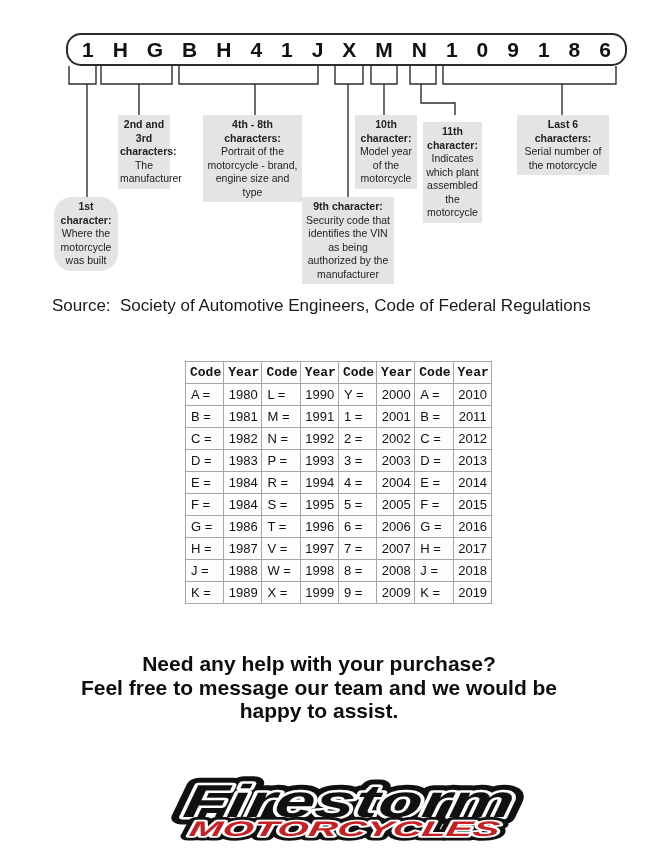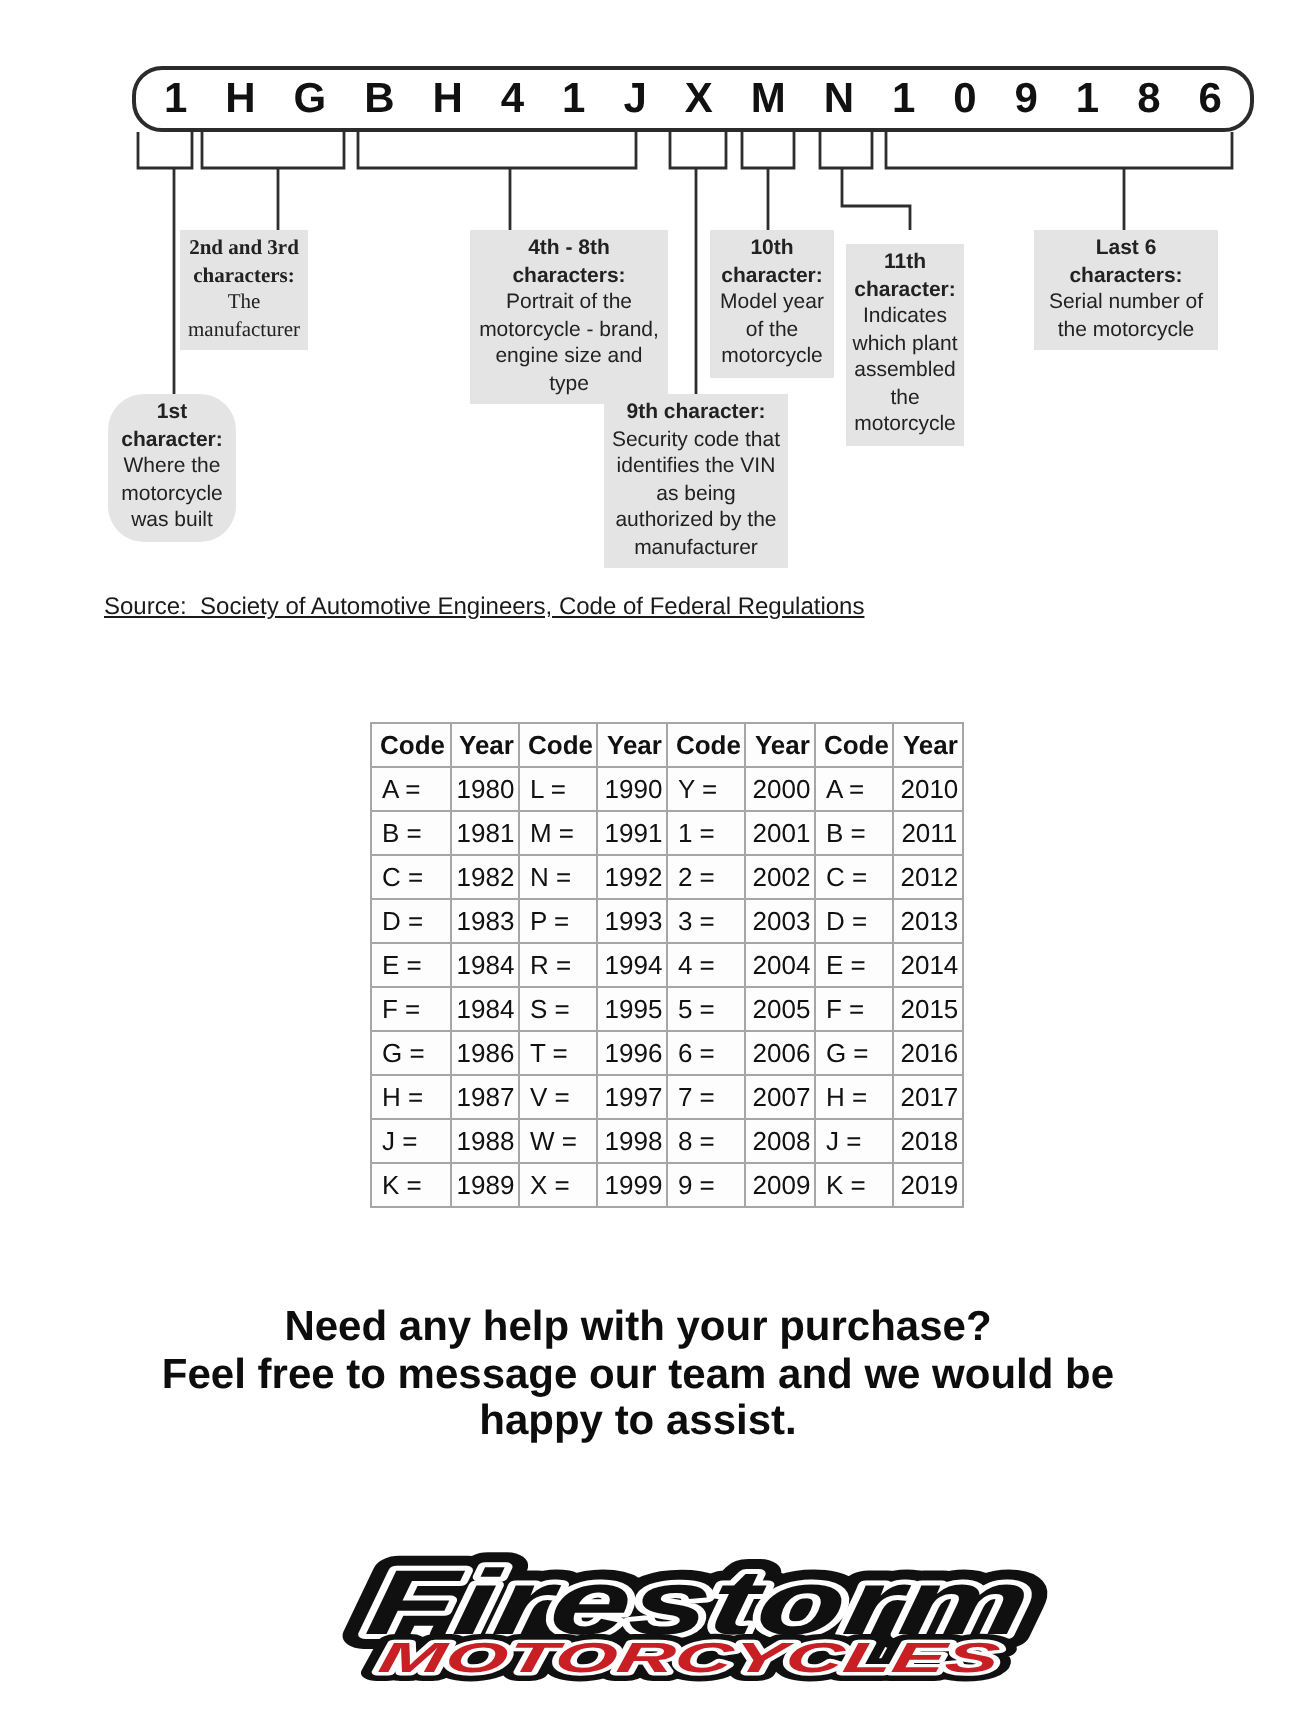--- a/index.html
+++ b/index.html
@@ -22,40 +22,40 @@
   .connectors { position:absolute; left:0; top:0; width:654px; height:300px; z-index:1; }
   .connectors path { fill:none; stroke:#2e2e2e; stroke-width:1.4; }
 
   .vin-label {
     position:absolute; background:#e4e4e4; color:#222;
     font-size:10.5px; line-height:13.5px; text-align:center;
     padding:3px 2px; z-index:2;
   }
   .vin-label .t { font-weight:bold; }
   .lbl-1 { left:54px;  top:197px; width:64px;border-radius:18px; }
-  .lbl-2 { left:90px; top:115px; width:64px;font-family:Liberation Serif, serif; }
-  .lbl-3 { left:203px; top:115px; width:99px;margin-left:32px; }
+  .lbl-2 { left:118px; top:115px; width:52px; }
+  .lbl-3 { left:203px; top:115px; width:99px; }
   .lbl-4 { left:302px; top:197px; width:92px; }
   .lbl-5 { left:355px; top:115px; width:62px; }
   .lbl-6 { left:423px; top:122px; width:59px; }
   .lbl-7 { left:517px; top:115px; width:92px; }
 
   .source {
     position:absolute; left:52px; top:296px;
-    font-size:12px; color:#1a1a1a; white-space:pre;text-decoration:underline;
+    font-size:17px; color:#1a1a1a; white-space:pre;
   }
 
   
   .yc-table-wrap { position:absolute; left:185px; top:361px; }
   table.yc { border-collapse:collapse; font-size:13px; color:#111; background:#fdfdfd; }
   table.yc th, table.yc td {
     border:1px solid #a6a6a6; height:22px; vertical-align:middle;
     font-size:13px; white-space:nowrap;
   }
-  table.yc th { font-weight:bold; text-align:center; padding:2px 2px 2px 4px; }
+  table.yc th { font-weight:bold; text-align:center; padding:2px 2px 2px 4px;font-family:Liberation Mono, monospace; }
   table.yc td.code { text-align:left; padding:2px 2px 2px 5px; }
   table.yc td.year { text-align:center; padding:2px 1px 2px 2px; }
 
   
   .help {
     position:absolute; left:0; top:652px; width:638px;
     text-align:center; font-weight:bold; font-size:21px; line-height:23.5px; color:#0d0d0d;
   }
 
   

